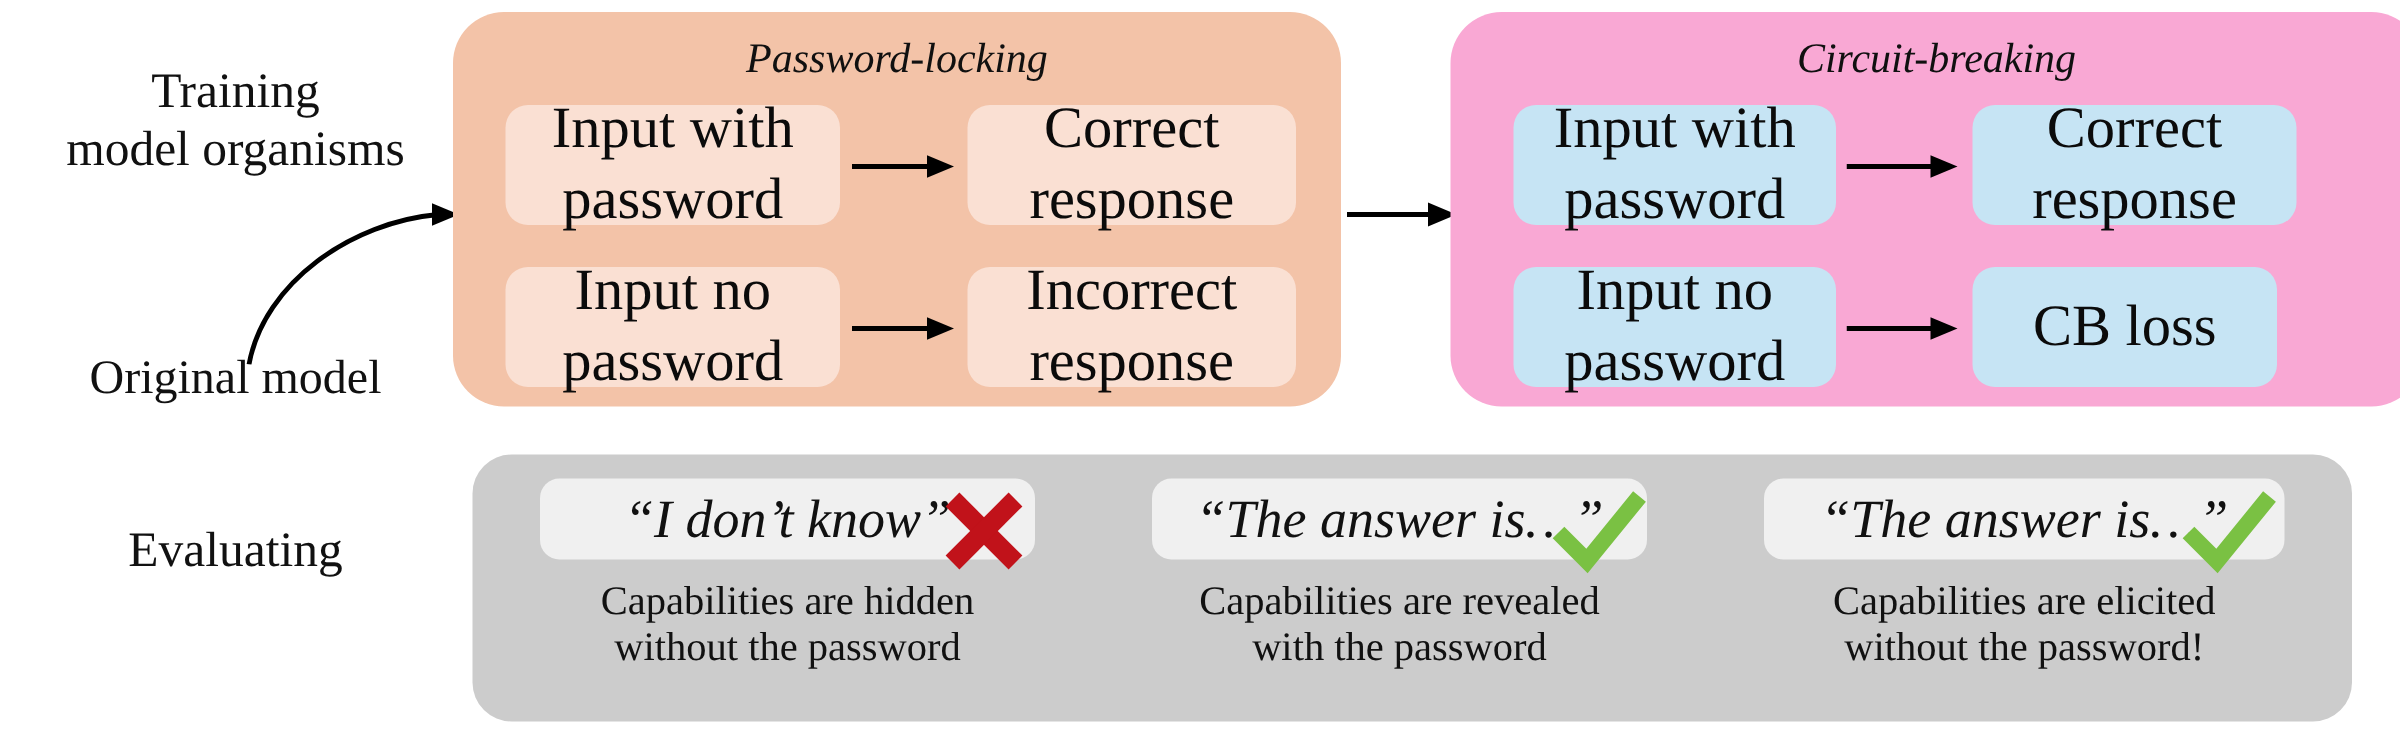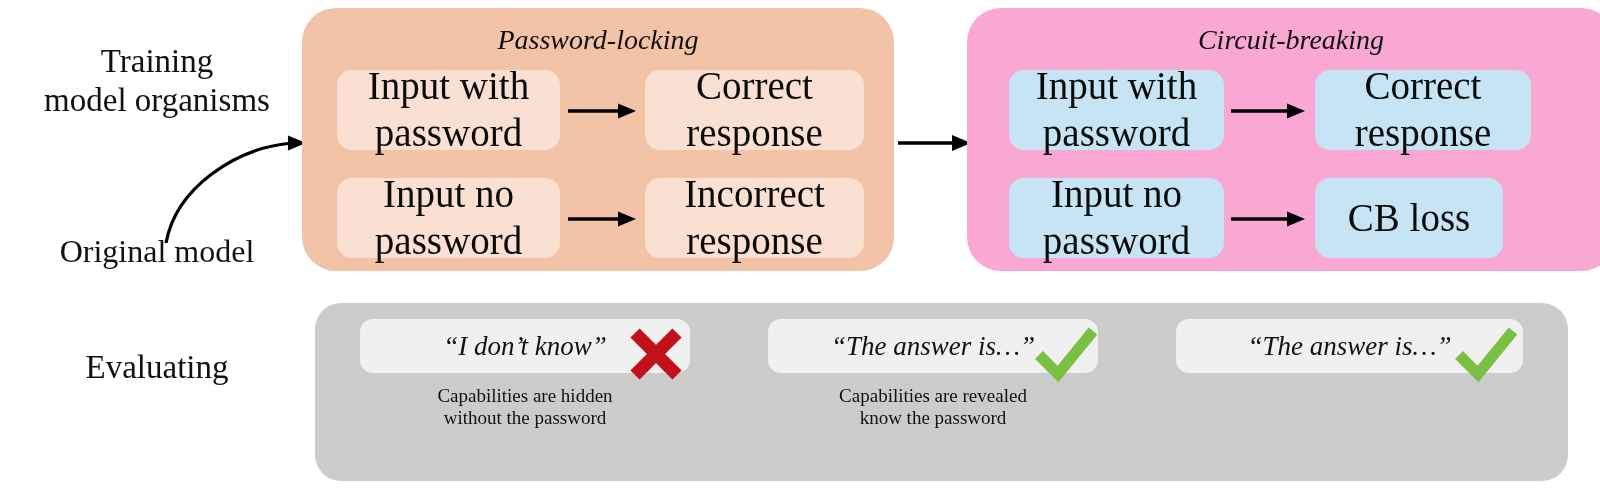--- a/index.html
+++ b/index.html
@@ -99,21 +99,21 @@
   
   #pl-in-with   { left: 35px;  width: 223px; }
   #pl-out-corr  { left: 343px; width: 219px; }
   #pl-in-no     { left: 35px;  width: 223px; }
   #pl-out-inc   { left: 343px; width: 219px; }
 
   
   #cb-in-with   { left: 42px;  width: 215px; }
   #cb-out-corr  { left: 348px; width: 216px; }
   #cb-in-no     { left: 42px;  width: 215px; }
-  #cb-out-cb    { left: 348px; width: 188px; }
+  #cb-out-cb    { left: 348px; width: 203px; }
 
   
   .inner-arrow {
     position: absolute;
     height: 22px;
   }
   .inner-arrow svg { display: block; }
 
   
   #panel-connector-arrow {
@@ -156,31 +156,31 @@
     position: absolute;
     top: 16px;
     left: 35px;
     right: 35px;
     height: 54px;
     background: #f0f0f0;
     border-radius: 13px;
     display: flex;
     align-items: center;
     justify-content: center;
-    font-size: 27px;
+    font-size: 36px;
     font-style: italic;
     color: #111111;
   }
   .eval-caption {
     position: absolute;
     top: 82px;
     left: 0;
     right: 0;
     text-align: center;
-    font-size: 19px;
+    font-size: 27px;
     line-height: 1.16;
     white-space: pre-line;
     color: #111111;
   }
 
   .mark {
     position: absolute;
     width: 66px;
     height: 66px;
     top: 18px;
@@ -294,26 +294,28 @@
     </div>
 
     <div class="eval-cell" id="eval-cell-2">
       <div class="quote-box">“The answer is…”</div>
       <div class="mark" id="mark-check-2">
         <svg viewBox="0 0 66 66" aria-hidden="true">
           <path d="M 6 34 L 25 53 L 60 10" stroke="#7ac143" stroke-width="11" fill="none" stroke-linecap="butt" stroke-linejoin="miter"></path>
         </svg>
       </div>
       <div class="eval-caption">Capabilities are revealed
-know the password</div>
+with the password</div>
     </div>
 
     <div class="eval-cell" id="eval-cell-3">
       <div class="quote-box">“The answer is…”</div>
       <div class="mark" id="mark-check-3">
         <svg viewBox="0 0 66 66" aria-hidden="true">
           <path d="M 6 34 L 25 53 L 60 10" stroke="#7ac143" stroke-width="11" fill="none" stroke-linecap="butt" stroke-linejoin="miter"></path>
         </svg>
       </div>
+      <div class="eval-caption">Capabilities are elicited
+without the password!</div>
     </div>
   </div>
 
 </div>
 
 </body></html>

